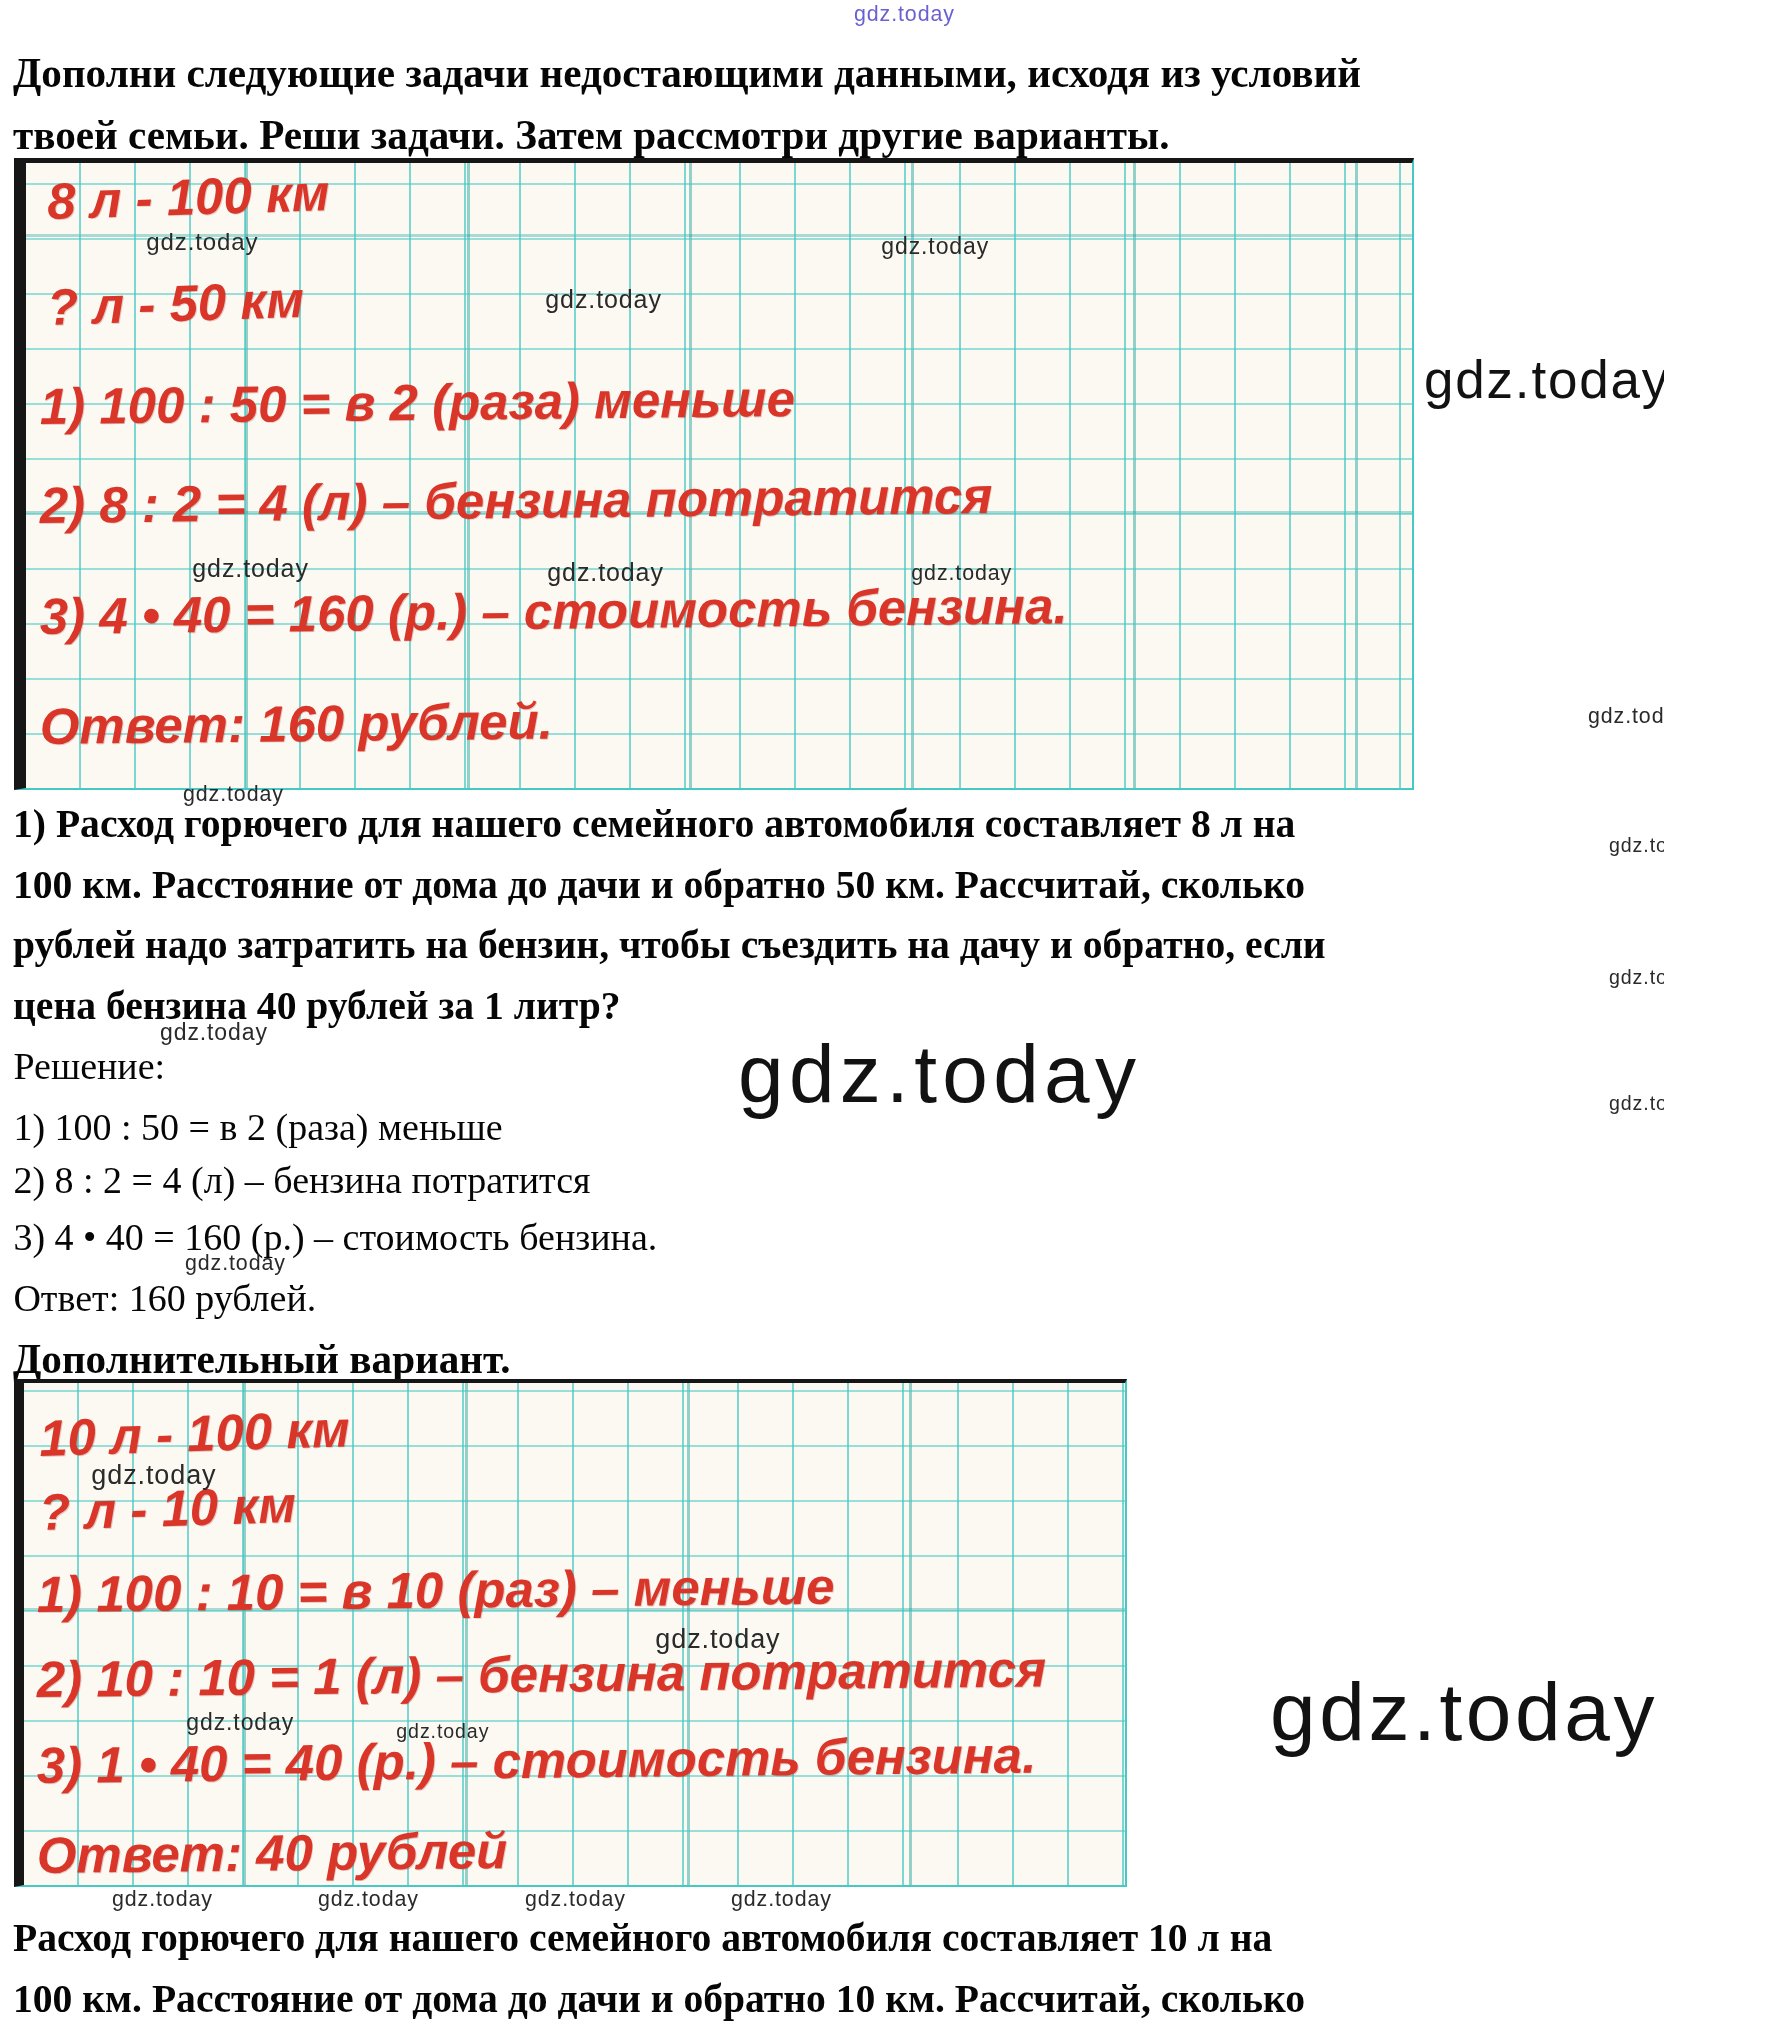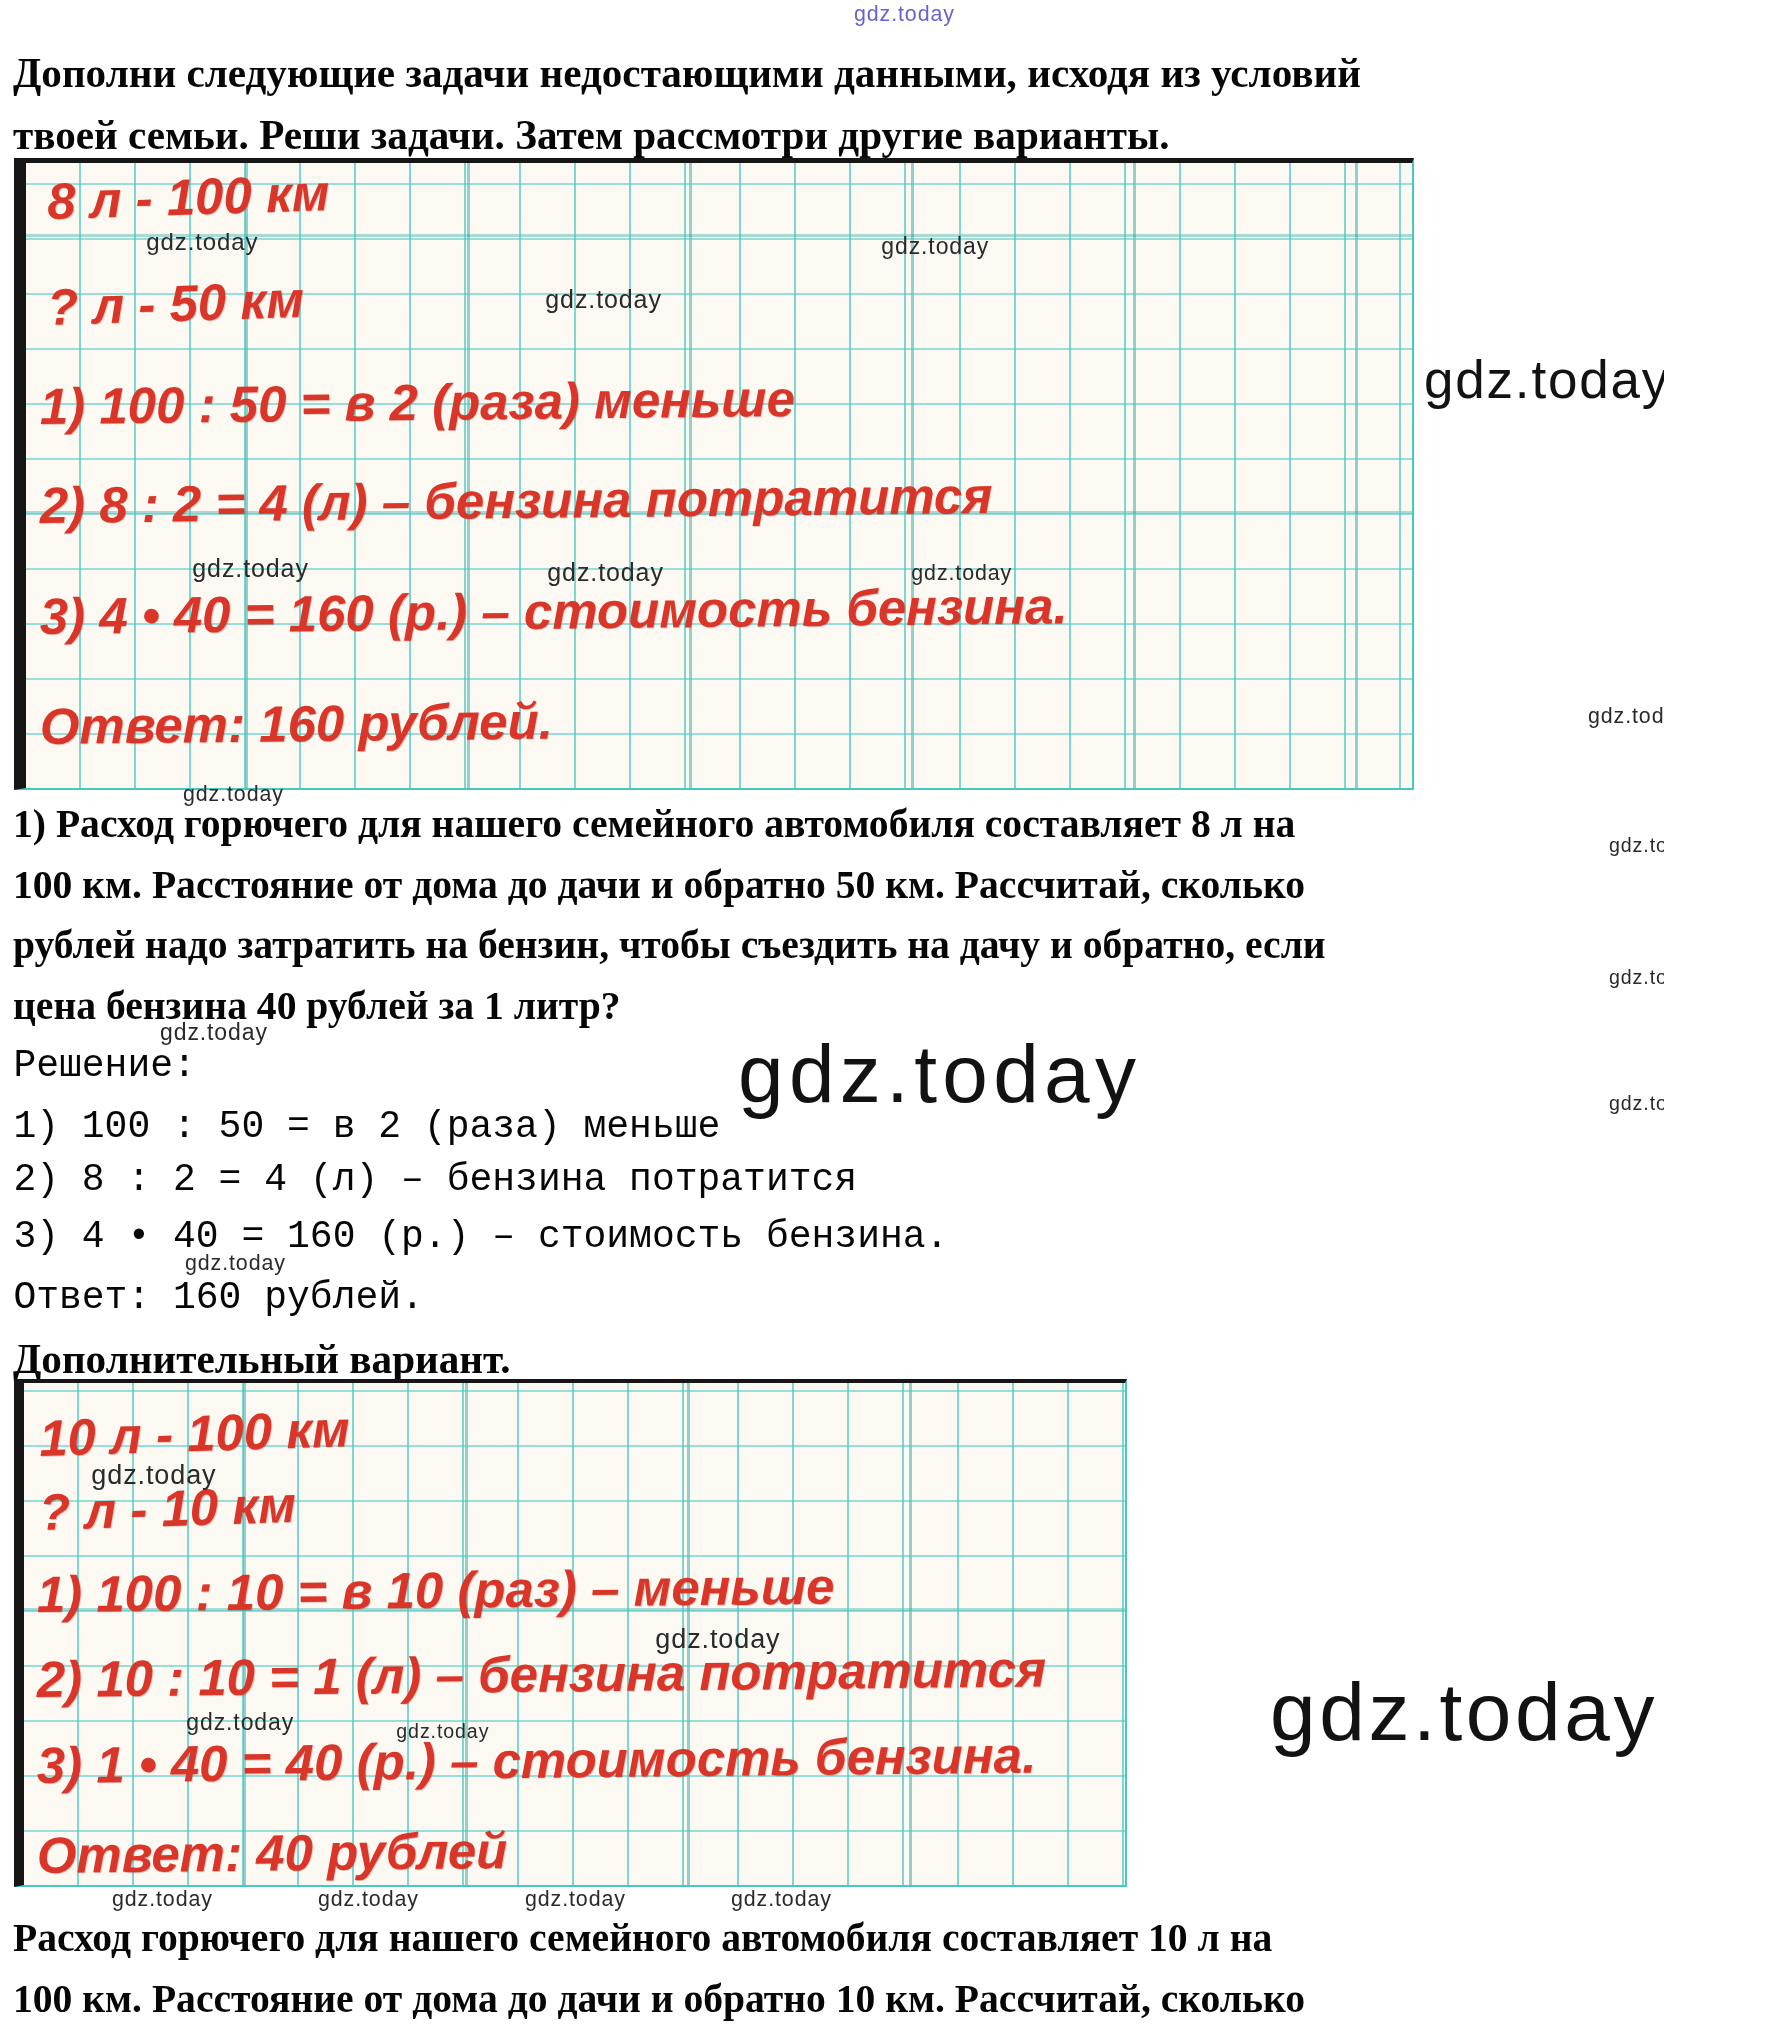--- a/index.html
+++ b/index.html
@@ -17,21 +17,21 @@
   .wm{font-family:"Liberation Sans",sans-serif;font-weight:400;color:var(--wm-dark);
       white-space:nowrap;letter-spacing:0.9px;}
   .wm.top{color:var(--wm-blue);font-size:21.4px;opacity:.85;}
   .wm.big{color:var(--wm-big);letter-spacing:4.5px;}
 
   
   .heading{font-family:"Liberation Serif",serif;font-weight:bold;font-size:42px;color:#060606;
            white-space:nowrap;transform:scaleX(.98);transform-origin:left top;}
   .para{font-family:"Liberation Serif",serif;font-weight:bold;font-size:40px;color:#060606;
         white-space:nowrap;transform:scaleX(.99);transform-origin:left top;}
-  .sol{font-family:Liberation Mono, monospace;font-size:38px;color:#060606;white-space:nowrap;}
+  .sol{font-family:Liberation Serif, serif;font-size:38px;color:#060606;white-space:nowrap;}
 
   
   .red{font-family:"Liberation Sans",sans-serif;font-weight:700;font-style:italic;font-size:51px;
        line-height:1.05;color:var(--red);white-space:nowrap;
        text-shadow:0.9px 0.9px 0 rgba(140,25,18,.22);}
   .tilt-a{transform:rotate(-1.8deg);transform-origin:left bottom;}
   .tilt-b{transform:rotate(-0.6deg);transform-origin:left bottom;}
 
   
   .grid{background-color:#fcf9f3;

